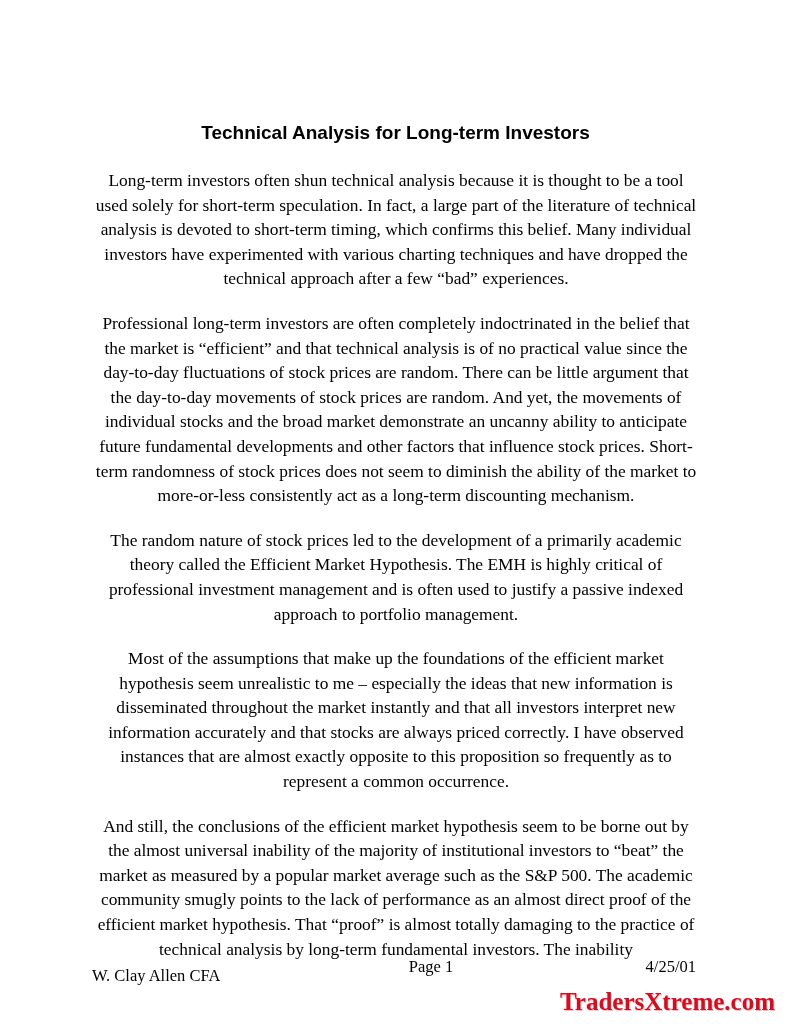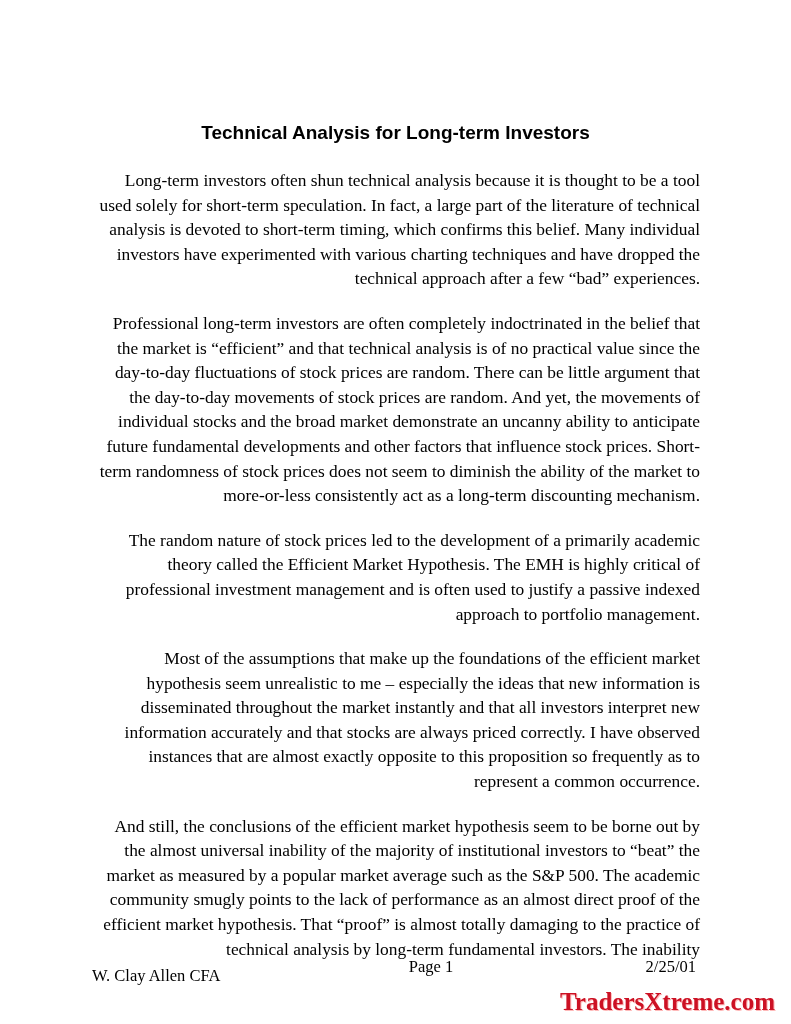--- a/index.html
+++ b/index.html
@@ -53,21 +53,21 @@
   .body-col {
     position: absolute;
     top: 168px;
     left: 92px;
     width: 608px;
   }
   .para {
     font-family: "Liberation Serif", serif;
     font-size: 17.4px;
     line-height: 24.6px;
-    text-align: right;
+    text-align: center;
     margin: 0 0 20px 0;
     color: #000;
   }
   .para:last-child { margin-bottom: 0; }
 
   
   .center-watermark {
     position: absolute;
     top: 492px;
     left: 247px;
@@ -147,18 +147,18 @@
     <p class="para">Professional long-term investors are often completely indoctrinated in the belief that the market is “efficient” and that technical analysis is of no practical value since the day-to-day fluctuations of stock prices are random. There can be little argument that the day-to-day movements of stock prices are random. And yet, the movements of individual stocks and the broad market demonstrate an uncanny ability to anticipate future fundamental developments and other factors that influence stock prices. Short-term randomness of stock prices does not seem to diminish the ability of the market to more-or-less consistently act as a long-term discounting mechanism.</p>
     <p class="para">The random nature of stock prices led to the development of a primarily academic theory called the Efficient Market Hypothesis.  The EMH is highly critical of professional investment management and is often used to justify a passive indexed approach to portfolio management.</p>
     <p class="para">Most of the assumptions that make up the foundations of the efficient market hypothesis seem unrealistic to me – especially the ideas that new information is disseminated throughout the market instantly and that all investors interpret new information accurately and that stocks are always priced correctly. I have observed instances that are almost exactly opposite to this proposition so frequently as to represent a common occurrence.</p>
     <p class="para">And still, the conclusions of the efficient market hypothesis seem to be borne out by the almost universal inability of the majority of institutional investors to “beat” the market as measured by a popular market average such as the S&amp;P 500. The academic community smugly points to the lack of performance as an almost direct proof of the efficient market hypothesis. That “proof” is almost totally damaging to the practice of technical analysis by long-term fundamental investors. The inability</p>
   </div>
 
 
   <div class="footer">
     <span class="footer-left">W. Clay Allen CFA</span>
     <span class="footer-center">Page 1</span>
-    <span class="footer-right">2/25/01</span>
+    <span class="footer-right">4/25/01</span>
   </div>
 
   <div class="bottom-watermark">TradersXtreme.com</div>
 
 </div>
 
 </body></html>

